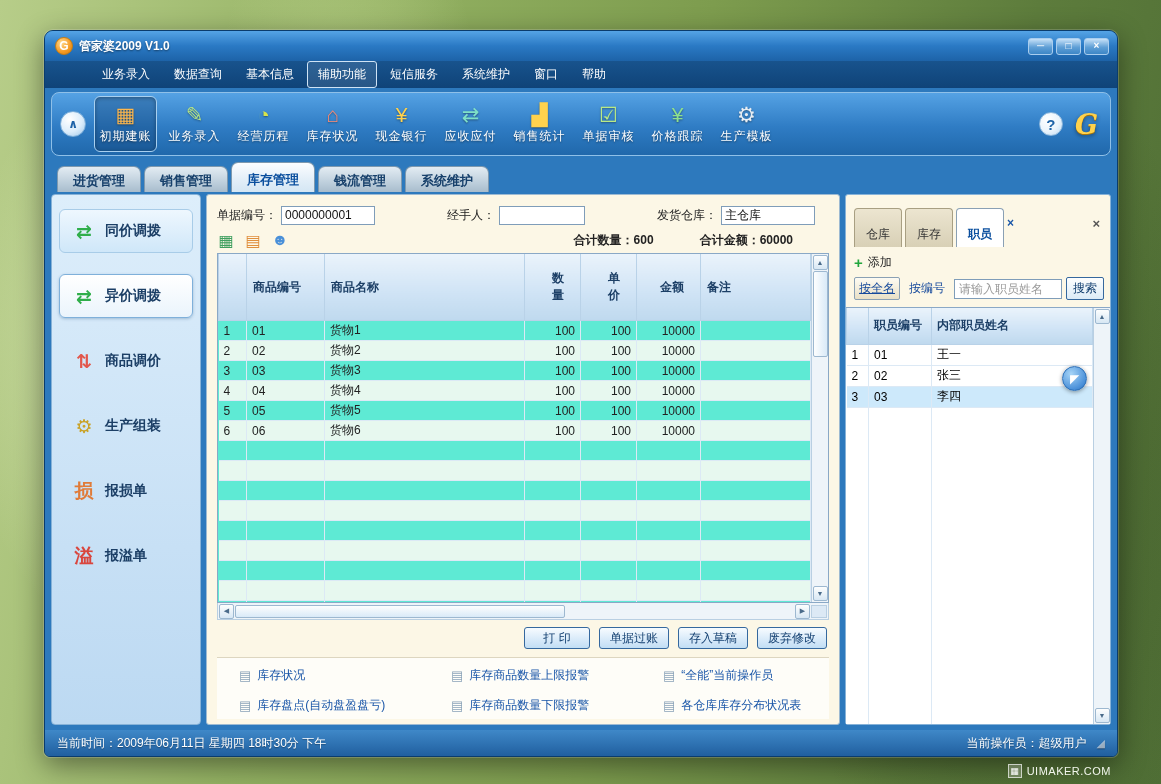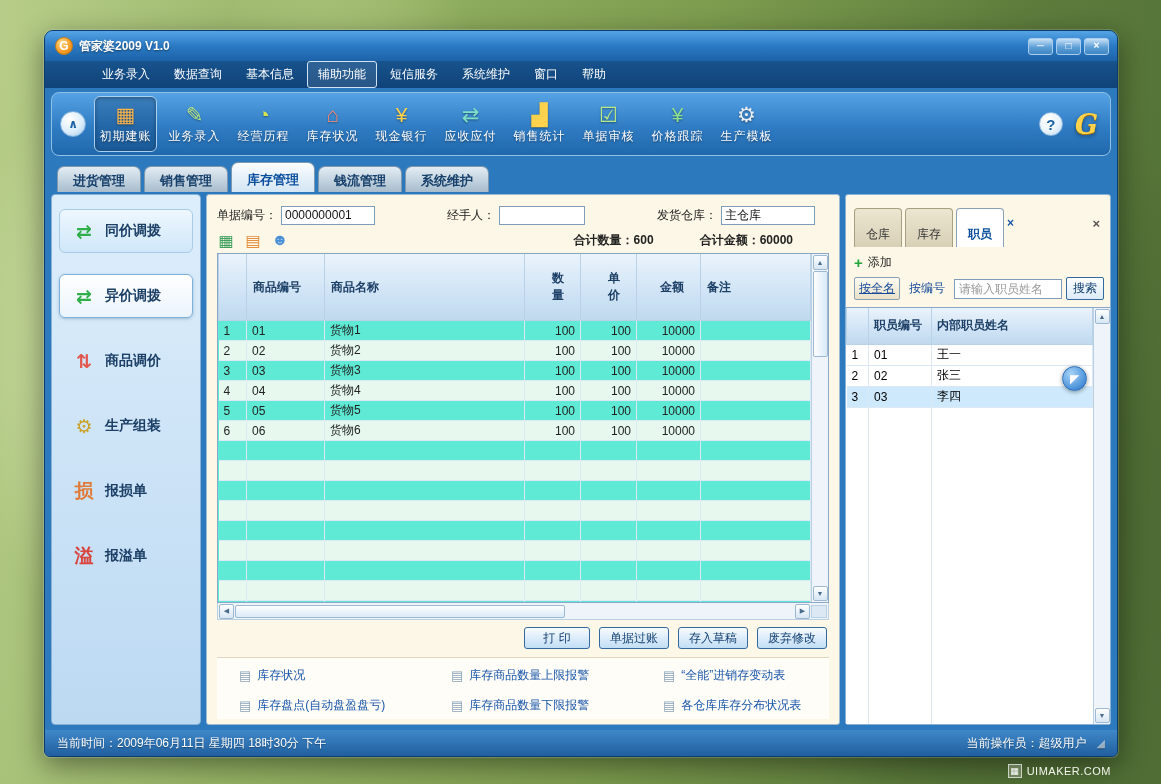--- a/index.html
+++ b/index.html
@@ -569,21 +569,21 @@
             <span>库存状况</span>
           </div>
 
           <div class="link-item">
             <span class="link-icon">▤</span>
             <span>库存商品数量上限报警</span>
           </div>
 
           <div class="link-item">
             <span class="link-icon">▤</span>
-            <span>“全能”进销存变动表</span>
+            <span>“全能”当前操作员</span>
           </div>
 
           <div class="link-item">
             <span class="link-icon">▤</span>
             <span>库存盘点(自动盘盈盘亏)</span>
           </div>
 
           <div class="link-item">
             <span class="link-icon">▤</span>
             <span>库存商品数量下限报警</span>

